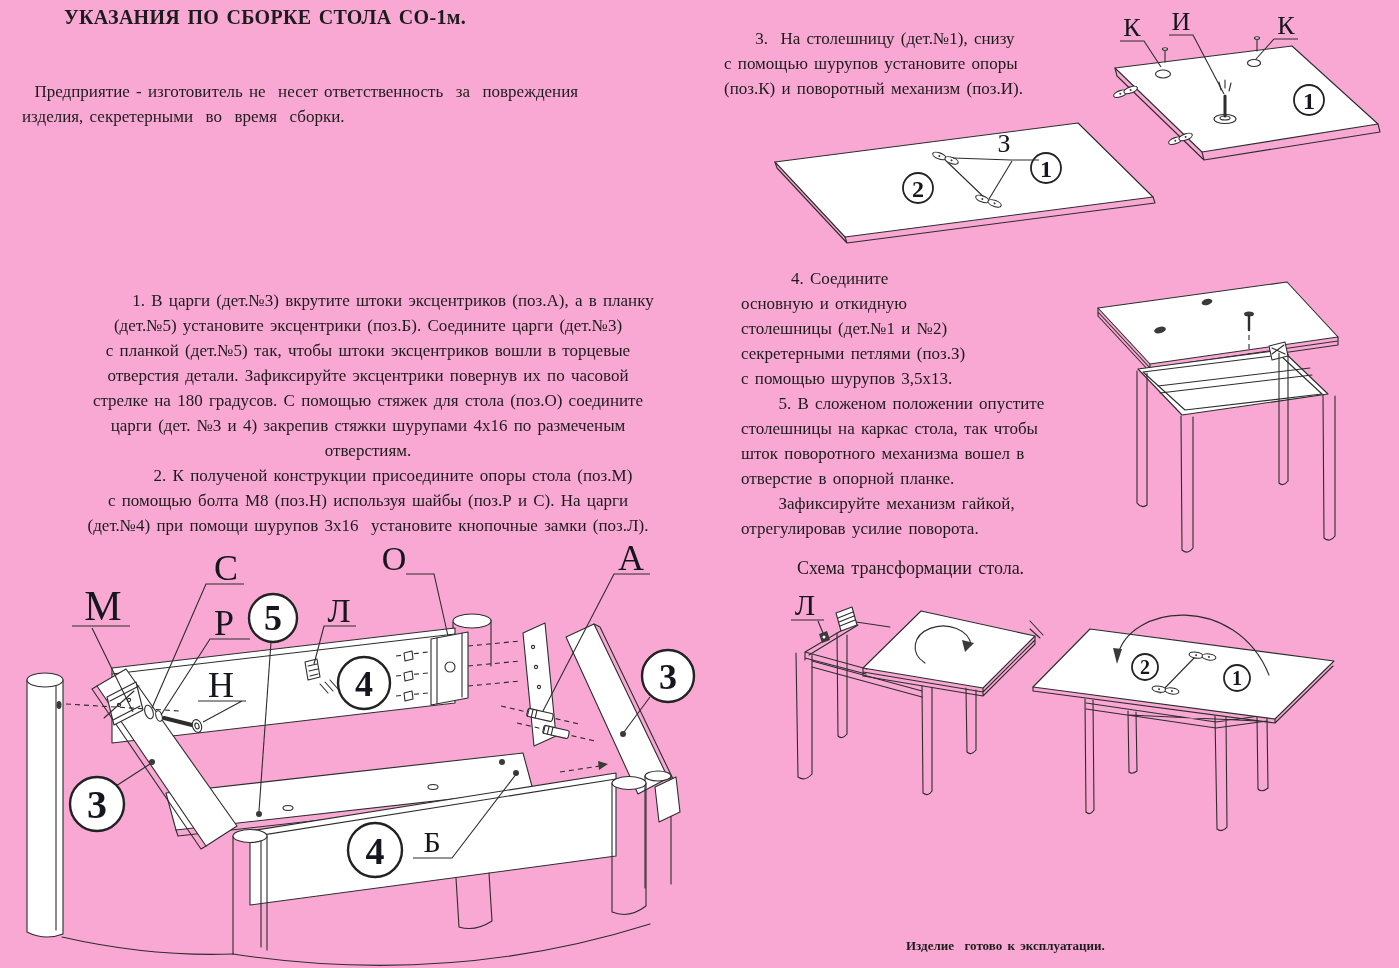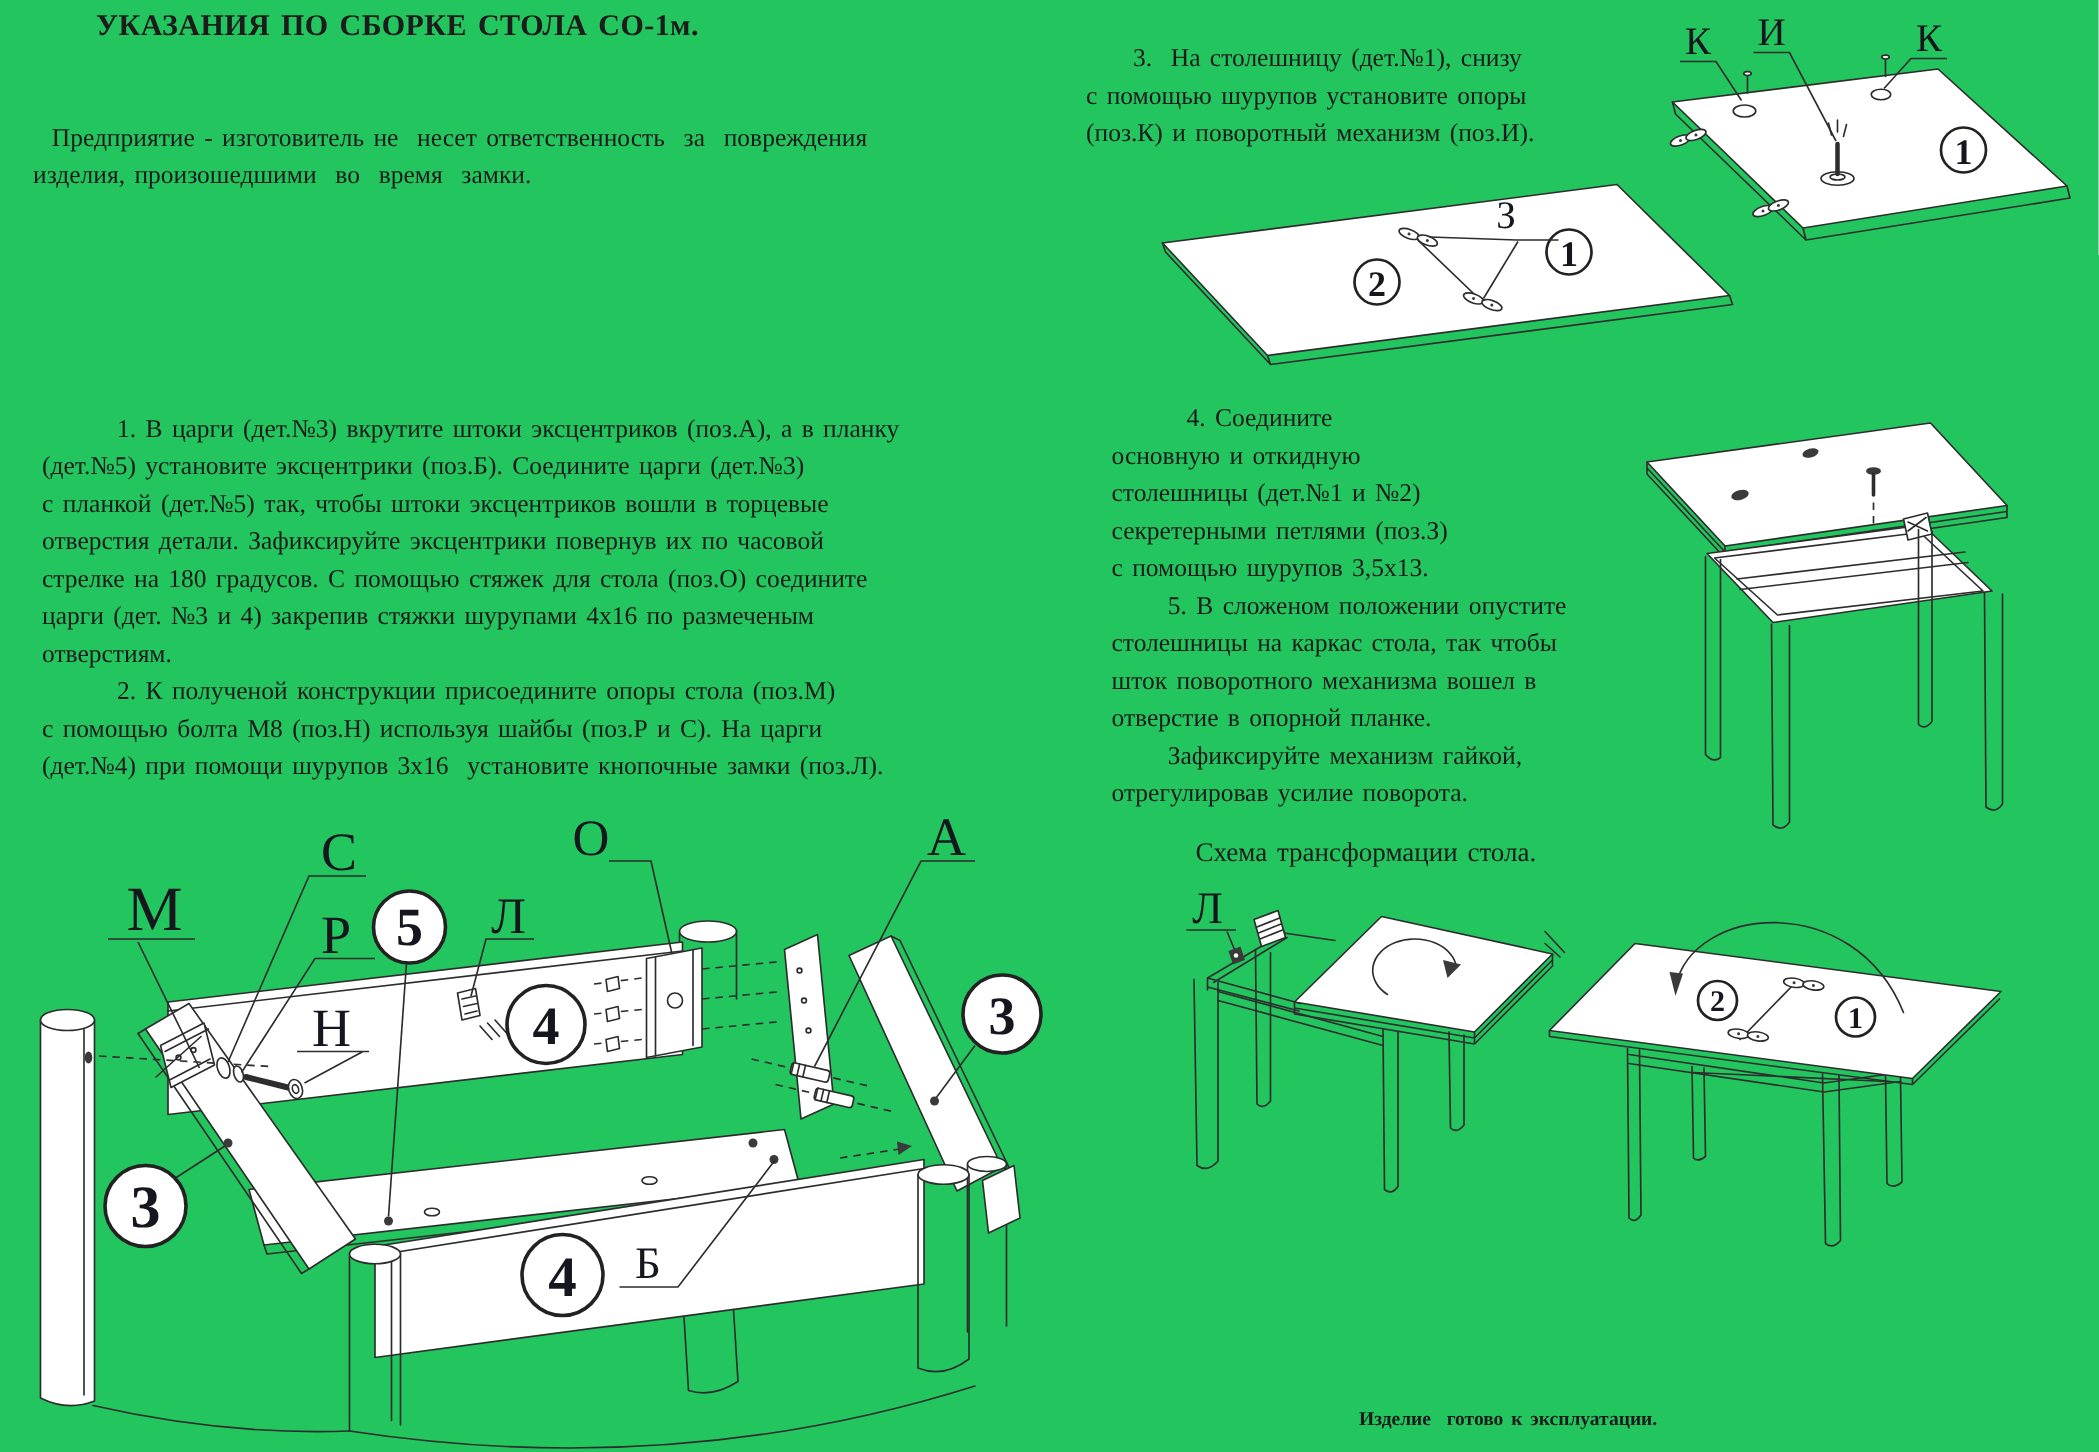--- a/index.html
+++ b/index.html
@@ -1,16 +1,16 @@
 <!DOCTYPE html>
 <html><head>
 <meta charset="utf-8">
 <style>
   html,body{margin:0;padding:0;background:#e8e8e8;}
-  #page{position:relative;width:1399px;height:968px;background:#22c55e;overflow:hidden;
+  #page{position:relative;width:1399px;height:968px;background:#f9a8d4;overflow:hidden;
         font-family:"Liberation Serif",serif;color:#1c1c1c;}
   .abs{position:absolute;}
   .txt{white-space:pre-wrap;font-family:"Liberation Serif",serif;color:#1c1c1c;
        font-size:17px;line-height:25px;word-spacing:2px;}
   .title{font-size:20px;font-weight:bold;letter-spacing:.3px;}
   .bold{font-weight:bold;}
   svg{position:absolute;overflow:visible;}
   svg text{font-family:"Liberation Serif",serif;fill:#16161f;}
   .ln{stroke:#2d2d2d;stroke-width:1.1;fill:none;stroke-linejoin:round;stroke-linecap:round;}
   .fw{fill:#ffffff;stroke:#2d2d2d;stroke-width:1.1;stroke-linejoin:round;}
@@ -21,25 +21,25 @@
   .circ-sm{fill:#ffffff;stroke:#222222;stroke-width:1.8;}
   .cnum{font-weight:bold;}
 </style>
 </head>
 <body>
 
 <div id="page">
 
   <div class="abs txt title" style="left:64px;top:5px;">УКАЗАНИЯ ПО СБОРКЕ СТОЛА СО-1м.</div>
   <div class="abs txt" style="left:22px;top:79px;width:690px;">  Предприятие - изготовитель не  несет ответственность  за  повреждения
-изделия, произошедшими  во  время  замки.</div>
+изделия, секретерными  во  время  сборки.</div>
   <div class="abs txt" style="left:724px;top:26px;width:370px;">     3.  На столешницу (дет.№1), снизу
 с помощью шурупов установите опоры
 (поз.К) и поворотный механизм (поз.И).</div>
-  <div class="abs txt" style="left:28px;top:273px;width:680px;line-height:25px;">        1. В царги (дет.№3) вкрутите штоки эксцентриков (поз.А), а в планку
+  <div class="abs txt" style="left:28px;top:288px;width:680px;line-height:25px;text-align:center;">        1. В царги (дет.№3) вкрутите штоки эксцентриков (поз.А), а в планку
 (дет.№5) установите эксцентрики (поз.Б). Соедините царги (дет.№3)
 с планкой (дет.№5) так, чтобы штоки эксцентриков вошли в торцевые
 отверстия детали. Зафиксируйте эксцентрики повернув их по часовой
 стрелке на 180 градусов. С помощью стяжек для стола (поз.О) соедините
 царги (дет. №3 и 4) закрепив стяжки шурупами 4х16 по размеченым
 отверстиям.
         2. К полученой конструкции присоедините опоры стола (поз.М)
 с помощью болта М8 (поз.Н) используя шайбы (поз.Р и С). На царги
 (дет.№4) при помощи шурупов 3х16  установите кнопочные замки (поз.Л).</div>
   <div class="abs txt" style="left:741px;top:266px;width:390px;line-height:25px;font-family:Liberation Serif, serif;">        4. Соедините

